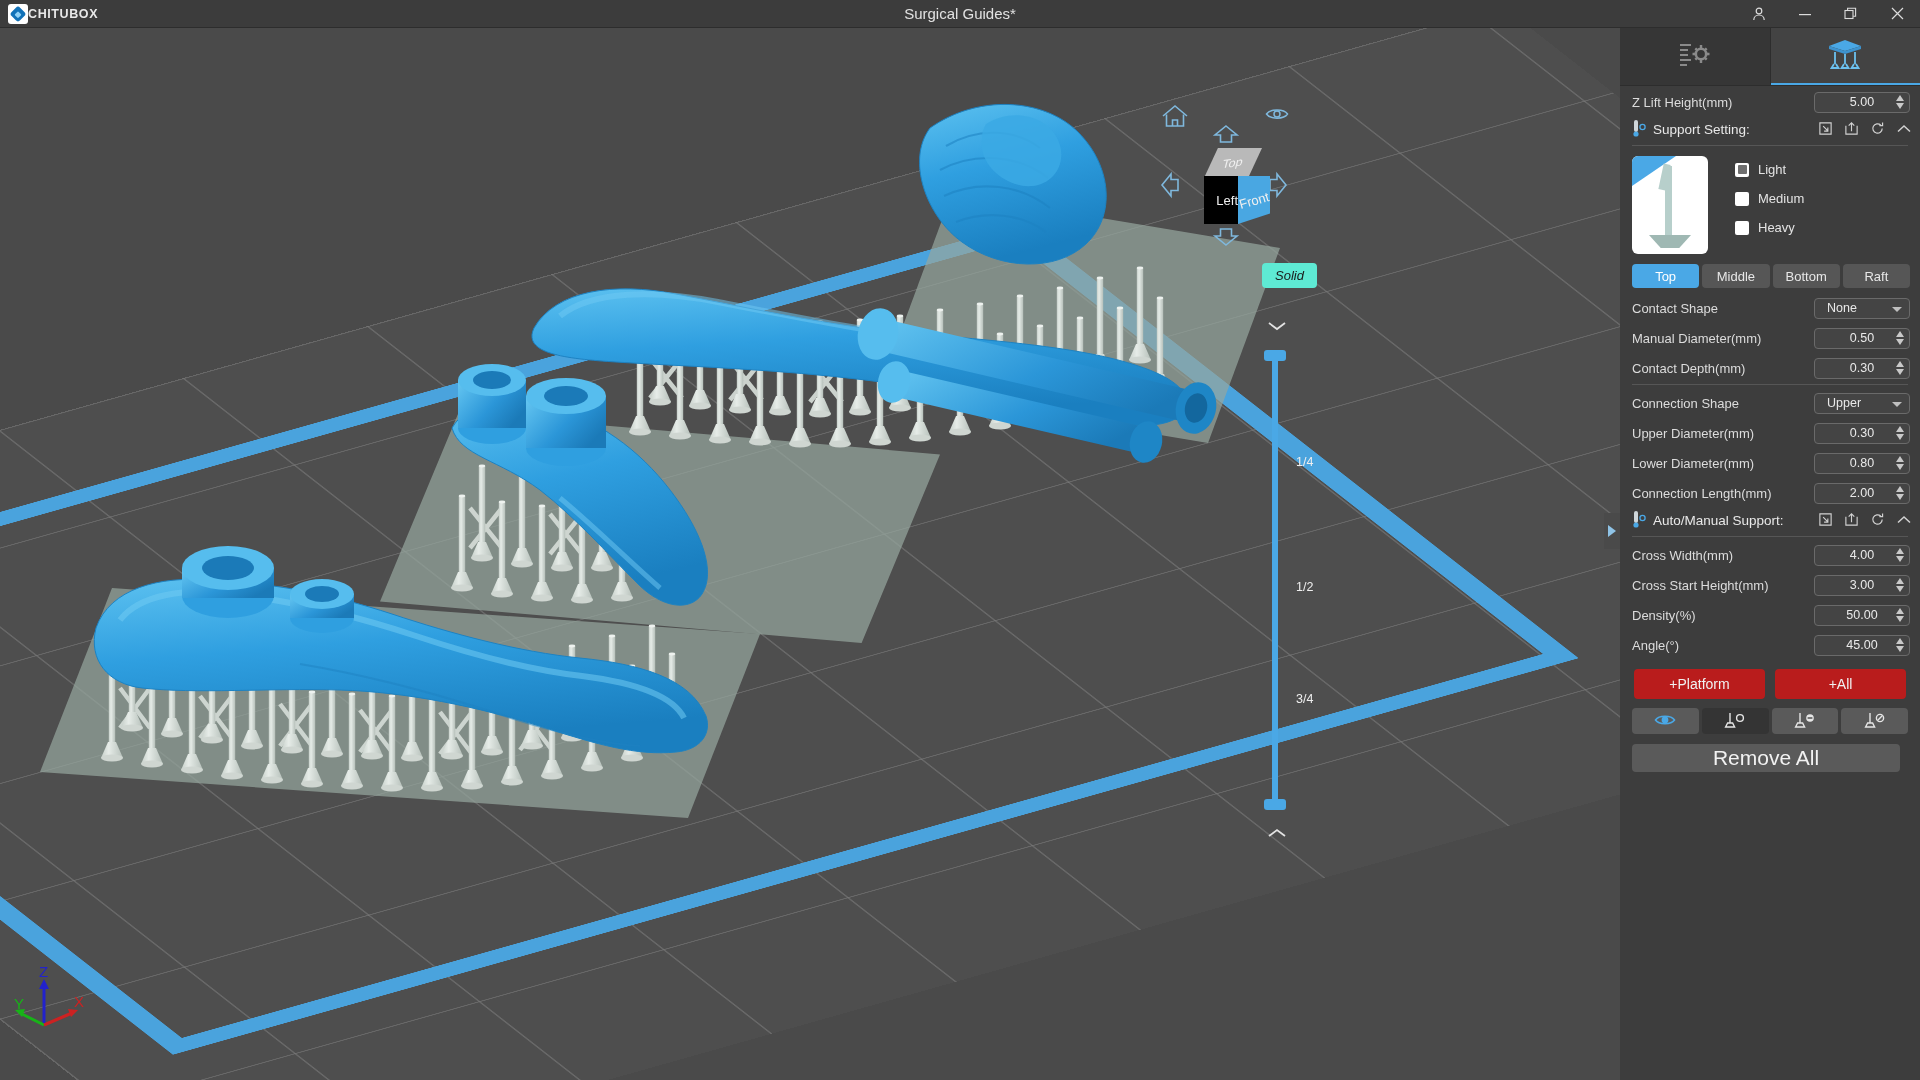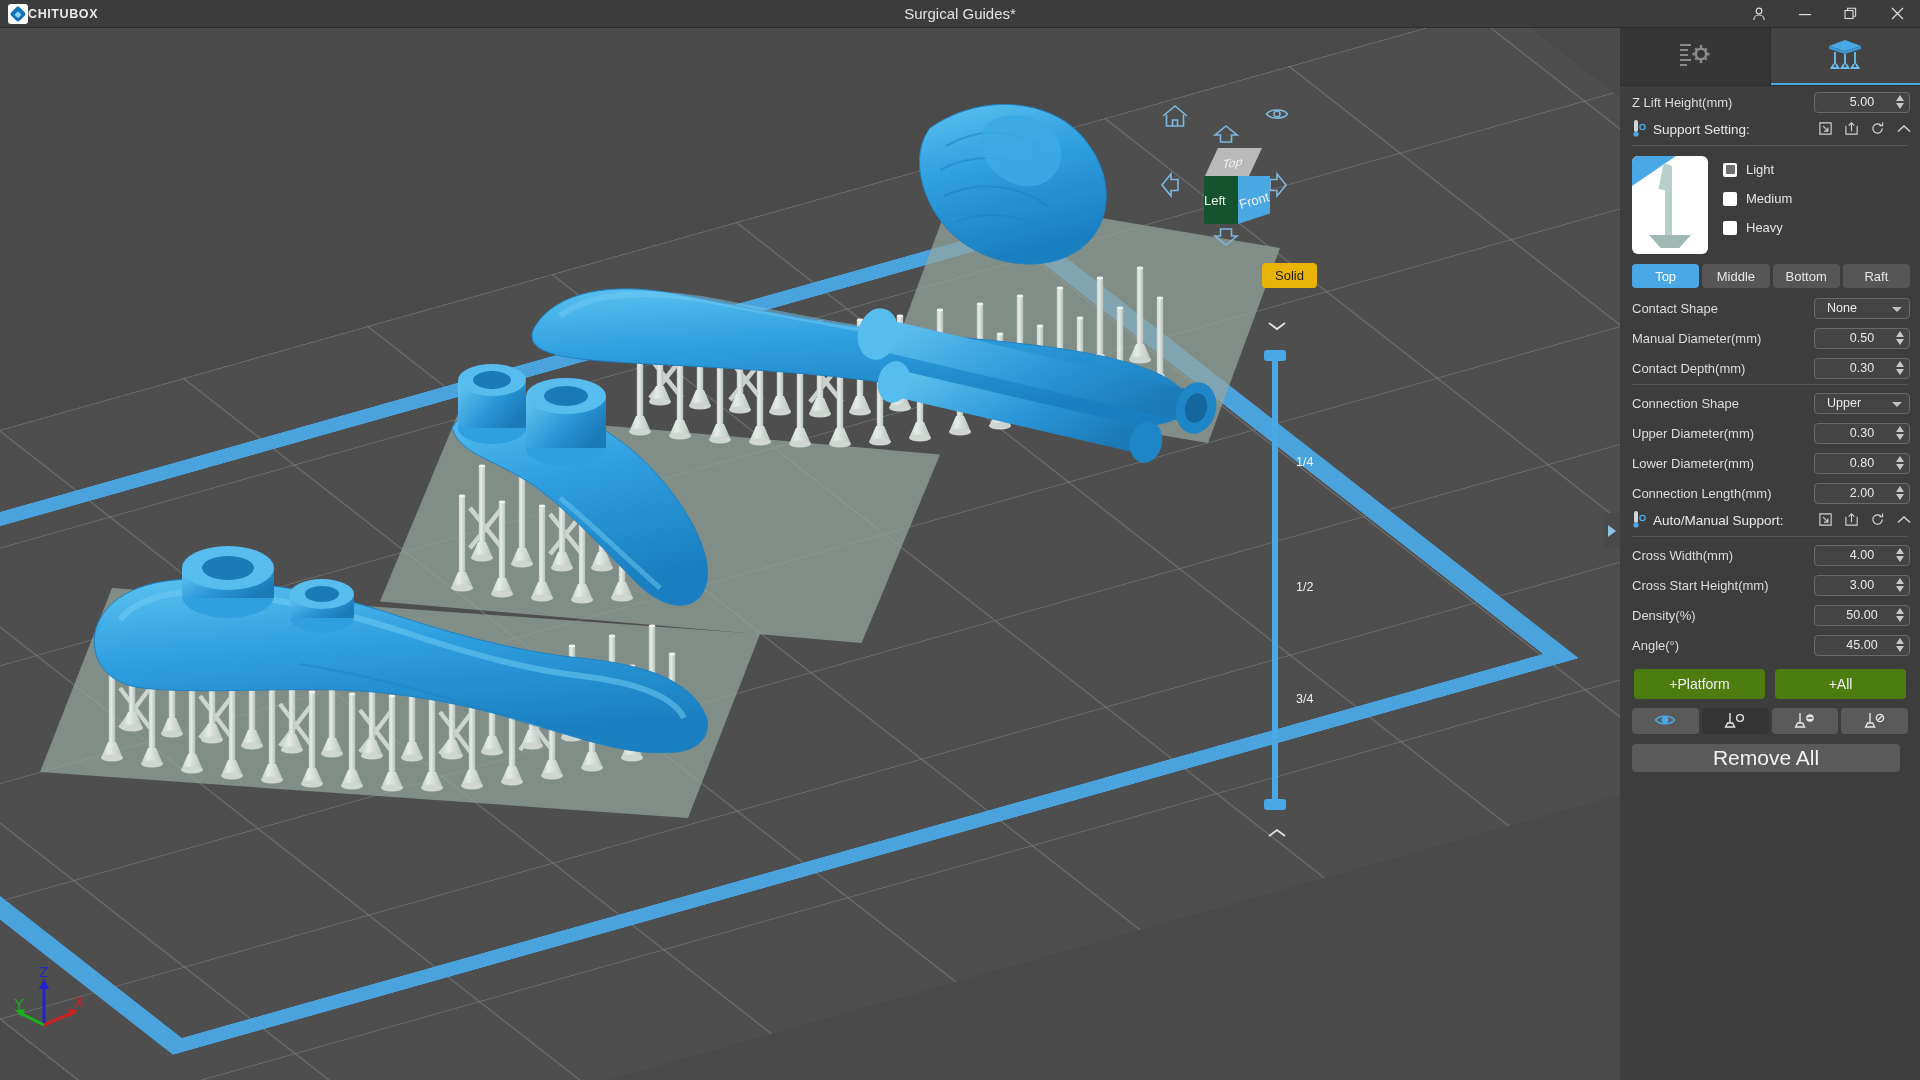--- a/index.html
+++ b/index.html
@@ -96,35 +96,35 @@
     position: absolute; left: 1190px; top: 120px; width: 86px; height: 80px;
   }
   .cube-face { position: absolute; color: #e9e9e9; font-size: 13px; }
   #cube-top {
     left: 14px; top: 0px; width: 58px; height: 30px; background: #b9b9b9;
     clip-path: polygon(24% 0%, 100% 0%, 76% 100%, 0% 100%);
     display: flex; align-items: center; justify-content: center;
   }
   #cube-top span { transform: skewX(-22deg) rotate(-8deg); font-size: 12px; color:#f0f0f0;}
   #cube-left {
-    left: 14px; top: 28px; width: 34px; height: 48px; background: #14532d;
-    display: flex; align-items: center; justify-content: flex-start;
+    left: 14px; top: 28px; width: 34px; height: 48px; background: #000000;
+    display: flex; align-items: center; justify-content: flex-end;
   }
   #cube-front {
     left: 48px; top: 28px; width: 32px; height: 48px; background: #49a7e2;
     clip-path: polygon(0 0, 100% -12%, 100% 78%, 0 100%);
     display: flex; align-items: center; justify-content: center;
   }
   #cube-front span { transform: rotate(-16deg); }
   #cube-left span, #cube-front span { font-size: 13px; color: #efefef; }
 
   #solid-btn {
     position: absolute; left: 1262px; top: 235px;
-    background: #eab308; color: #1b1b1b;
-    font-size: 13px; padding: 5px 13px; border-radius: 4px;
+    background: #5eead4; color: #1b1b1b;
+    font-size: 13px; padding: 5px 13px; border-radius: 4px; font-style: italic;
   }
 
   
   #slider-wrap { position: absolute; left: 1248px; top: 290px; width: 60px; height: 525px; }
   #slider-chev-top { position: absolute; left: 18px; top: 0; }
   #slider-chev-bot { position: absolute; left: 18px; bottom: 0; }
   #slider-track {
     position: absolute; left: 24px; top: 36px; width: 6px; height: 455px;
     background: #4aa8e6; border-radius: 3px;
   }
@@ -189,21 +189,21 @@
   }
 
   .section-head {
     display: flex; align-items: center; gap: 7px;
     padding: 4px 8px 4px 12px; height: 27px;
   }
   .section-head .sh-title { color: #e8e8e8; font-size: 13.5px; }
   .section-head .sh-icons { margin-left: auto; display: flex; align-items: center; gap: 11px; }
   .divider { height: 1px; background: #565656; margin: 2px 12px 4px 12px; }
 
-  #preview-block { display: flex; padding: 6px 12px 4px 12px; gap: 15px; }
+  #preview-block { display: flex; padding: 6px 12px 4px 12px; gap: 27px; }
   #support-preview {
     width: 76px; height: 98px; background: #ffffff; border-radius: 6px;
     position: relative; overflow: hidden; flex: none;
   }
   #support-preview .corner {
     position: absolute; left: 0; top: 0; width: 44px; height: 30px;
     background: #4aa8e6; clip-path: polygon(0 0, 100% 0, 0 100%);
   }
   #support-preview .stem {
     position: absolute; left: 33px; top: 10px; width: 7px; height: 78px;
@@ -231,21 +231,21 @@
   #seg-tabs { display: flex; gap: 3px; padding: 6px 10px 4px 12px; }
   .seg {
     flex: 1; height: 24px; border-radius: 4px; background: #565656;
     display: flex; align-items: center; justify-content: center;
     color: #e7e7e7; font-size: 13px;
   }
   .seg.active { background: #4aa8e6; color: #ffffff; }
 
   #action-btns { display: flex; gap: 10px; padding: 10px 14px 0 14px; }
   .act-btn {
-    flex: 1; height: 30px; background: #4d7c0f; border-radius: 4px;
+    flex: 1; height: 30px; background: #b91c1c; border-radius: 4px;
     display: flex; align-items: center; justify-content: center;
     color: #f0f0f0; font-size: 14px;
   }
   #tool-btns { display: flex; gap: 3px; padding: 9px 12px 0 12px; }
   .tool-btn {
     flex: 1; height: 26px; background: #5a5a5a; border-radius: 4px;
     display: flex; align-items: center; justify-content: center;
   }
   .tool-btn.pressed { background: #343434; }
   #remove-all {

